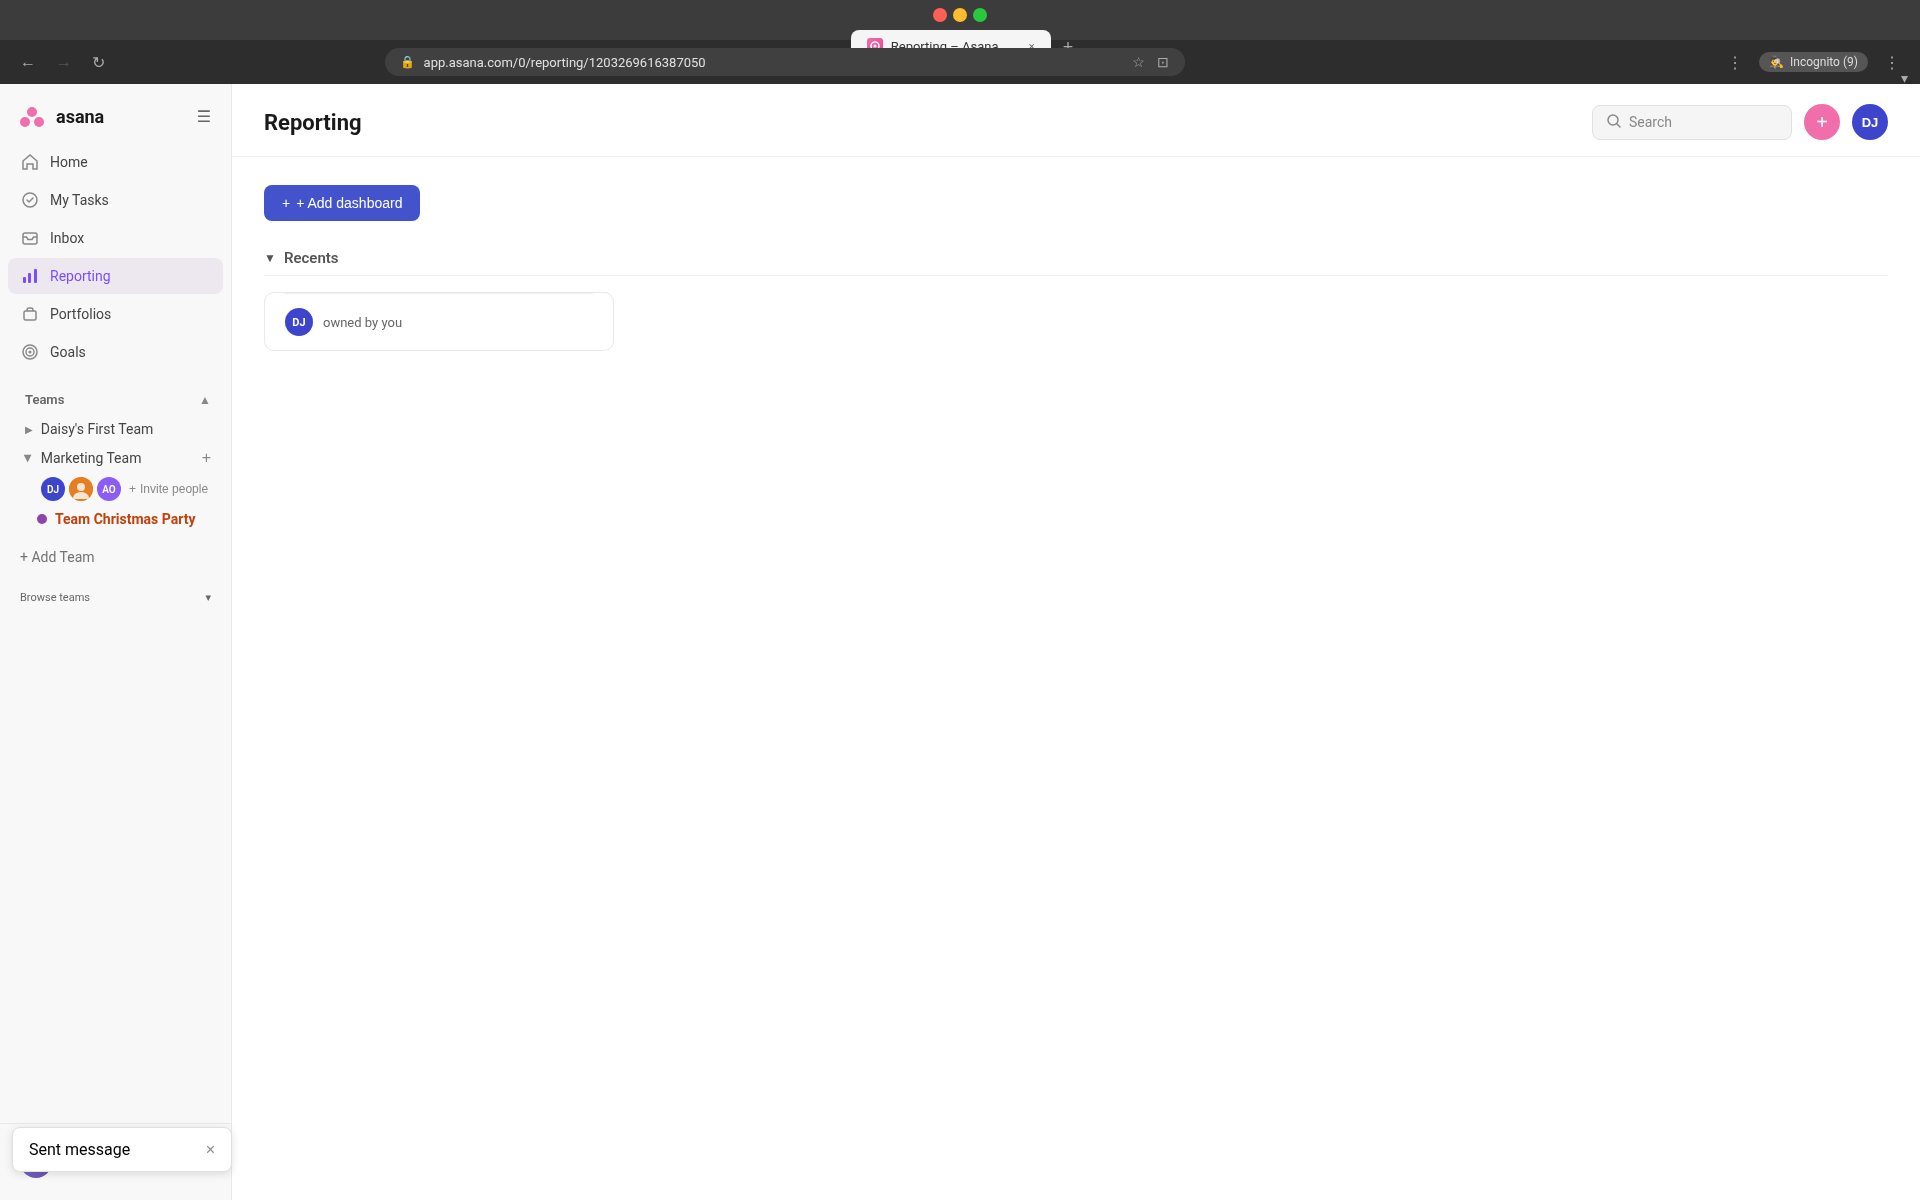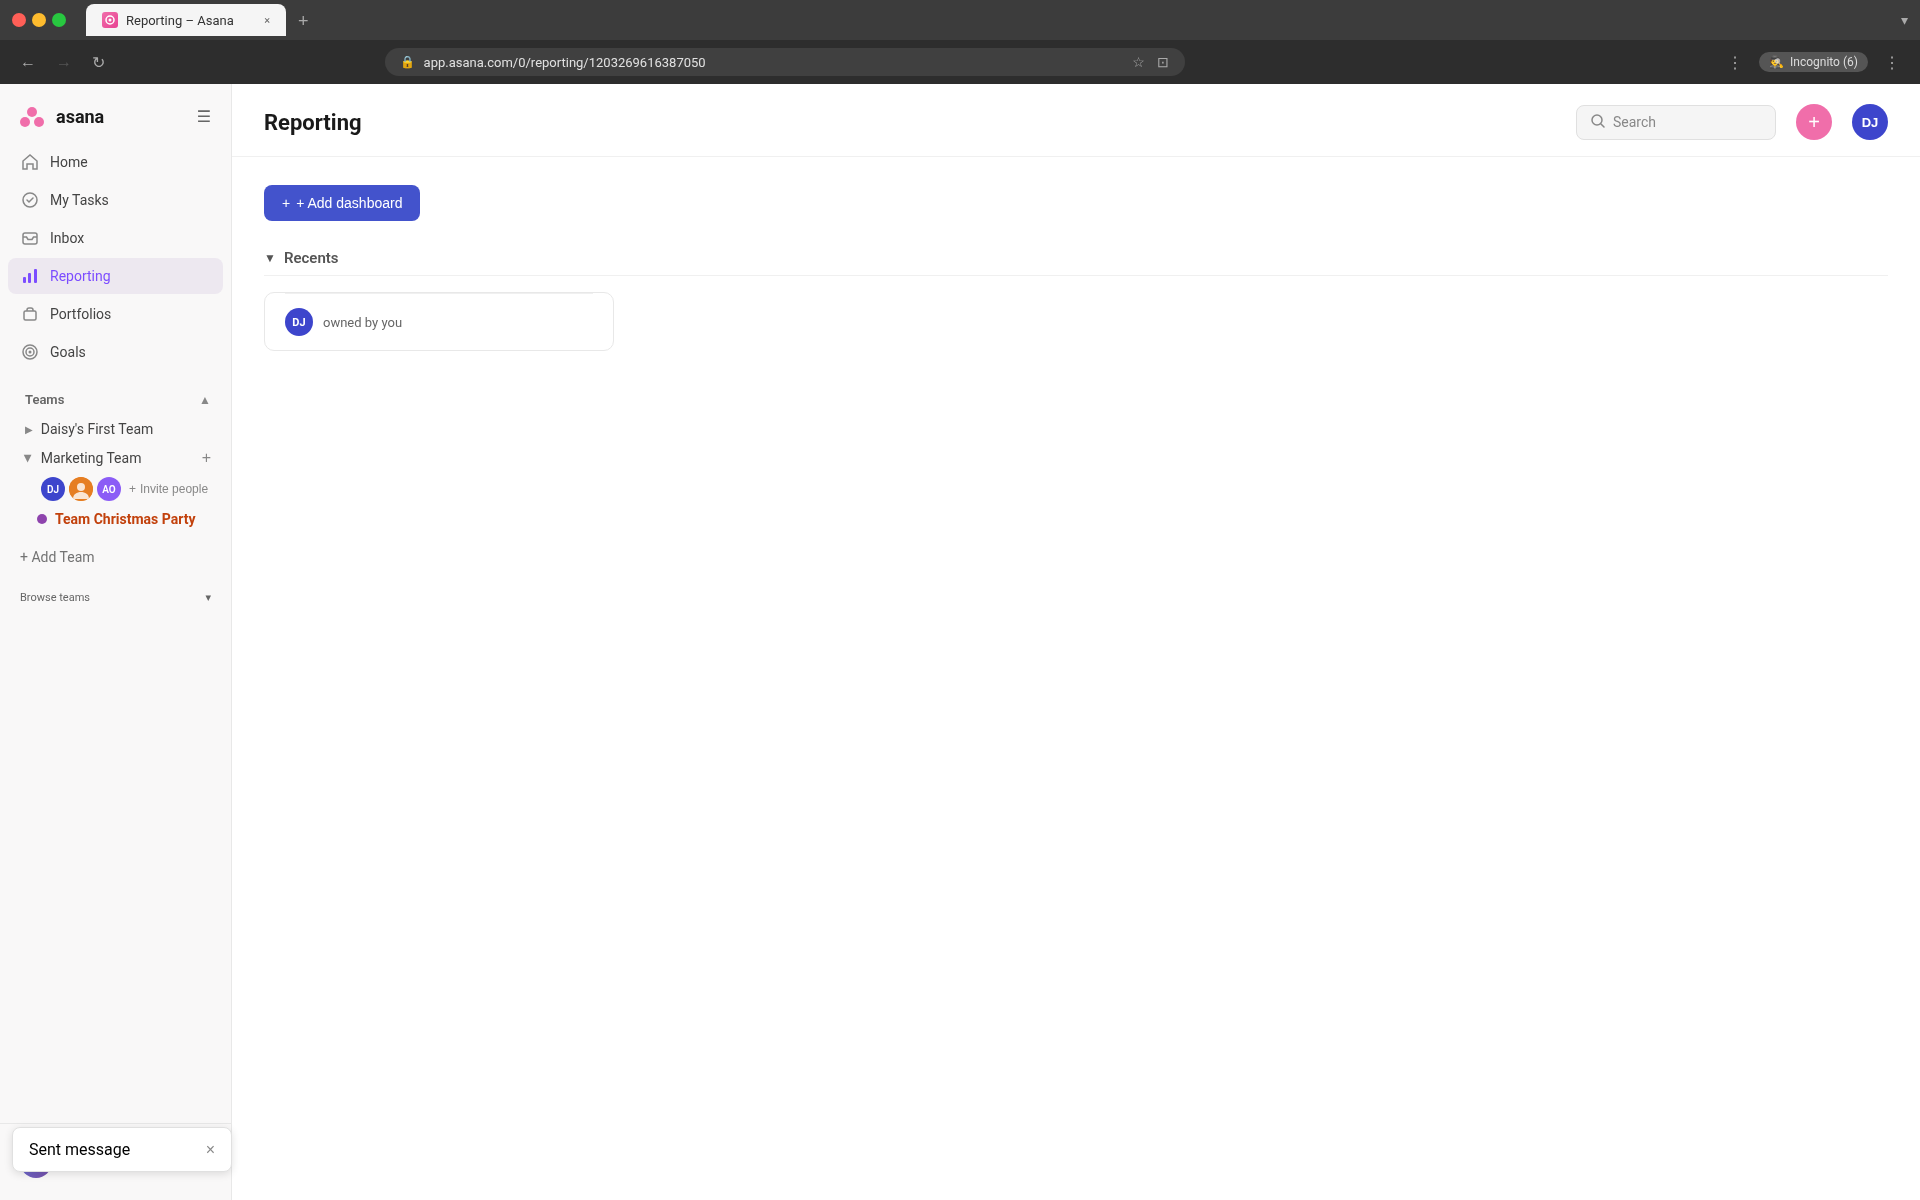--- a/index.html
+++ b/index.html
@@ -1,17 +1,17 @@
 <!DOCTYPE html>
 <html><head>
   <meta charset="utf-8">
   <style>
     * { margin: 0; padding: 0; box-sizing: border-box; }
     body { font-family: -apple-system, BlinkMacSystemFont, 'Segoe UI', Roboto, sans-serif; background: #f5f5f5; width: 1920px; height: 1200px; overflow: hidden; }
-    .browser-titlebar { display: flex; align-items: center; padding: 8px 12px; gap: 8px; background: #3c3c3c; height: 40px; }
+    .browser-titlebar { display: flex; align-items: center; padding: 8px 12px; gap: 8px; background: #3c3c3c; height: 40px; flex-direction: column; }
     .browser-dots { display: flex; gap: 6px; align-items: center; }
     .browser-dot { width: 14px; height: 14px; border-radius: 50%; }
     .dot-red { background: #ff5f57; }
     .dot-yellow { background: #febc2e; }
     .dot-green { background: #28c840; }
     .browser-tabs { display: flex; align-items: flex-end; margin-left: 12px; }
     .browser-tab { background: #f5f5f5; border-radius: 8px 8px 0 0; padding: 6px 16px; font-size: 13px; color: #333; display: flex; align-items: center; gap: 8px; min-width: 200px; height: 32px; }
     .browser-tab .favicon { width: 16px; height: 16px; border-radius: 3px; background: linear-gradient(135deg, #f06eaa, #e84393); display: flex; align-items: center; justify-content: center; }
     .tab-close { margin-left: auto; color: #666; font-size: 11px; cursor: pointer; }
     .tab-new { background: none; color: #aaa; font-size: 18px; padding: 4px 8px; cursor: pointer; border: none; margin-left: 4px; }
@@ -67,21 +67,21 @@
     .browse-teams-header { display: flex; align-items: center; justify-content: space-between; padding: 6px 12px; cursor: pointer; color: #666; font-size: 11px; border-radius: 8px; }
 
     .sidebar-footer { margin-top: auto; padding: 12px 8px; border-top: 1px solid #e8e8e8; }
     .invite-teammates-btn { display: flex; align-items: center; gap: 10px; padding: 10px 12px; cursor: pointer; color: #444; font-size: 14px; border-radius: 8px; }
     .invite-icon { width: 32px; height: 32px; border-radius: 50%; background: linear-gradient(135deg, #667eea, #764ba2); display: flex; align-items: center; justify-content: center; color: white; font-size: 14px; }
 
     
     .main-content { flex: 1; background: white; display: flex; flex-direction: column; overflow: hidden; }
     .main-header { display: flex; align-items: center; justify-content: space-between; padding: 20px 32px 16px 32px; border-bottom: 1px solid #f0f0f0; }
     .page-title { font-size: 22px; font-weight: 700; color: #1a1a1a; }
-    .header-actions { display: flex; align-items: center; gap: 20px; }
+    .header-actions { display: flex; align-items: center; gap: 12px; }
 
     .search-bar { display: flex; align-items: center; gap: 8px; background: #f5f5f5; border: 1px solid #e0e0e0; border-radius: 8px; padding: 8px 14px; width: 200px; cursor: pointer; }
     .search-bar-text { color: #888; font-size: 14px; }
     .search-icon { color: #888; font-size: 14px; }
 
     .add-btn { width: 36px; height: 36px; background: #f06eaa; border-radius: 50%; border: none; cursor: pointer; display: flex; align-items: center; justify-content: center; color: white; font-size: 20px; font-weight: 300; }
     .user-avatar-btn { width: 36px; height: 36px; background: #3d45cc; border-radius: 50%; border: none; cursor: pointer; display: flex; align-items: center; justify-content: center; color: white; font-size: 13px; font-weight: 700; }
 
     .main-body { flex: 1; padding: 28px 32px; overflow-y: auto; }
 
@@ -147,21 +147,21 @@
       <span class="address-text">app.asana.com/0/reporting/1203269616387050</span>
       <div class="address-right">
         <span class="addr-action">☆</span>
         <span class="addr-action">⊡</span>
       </div>
     </div>
     <div class="browser-actions">
       <button class="browser-action-btn">⋮</button>
       <div class="incognito-badge">
         <span>🕵</span>
-        <span>Incognito (6)</span>
+        <span>Incognito (9)</span>
       </div>
       <button class="browser-action-btn">⋮</button>
     </div>
   </div>
 </div>
 
 <div class="app-container">
 
   <div class="sidebar">
 

